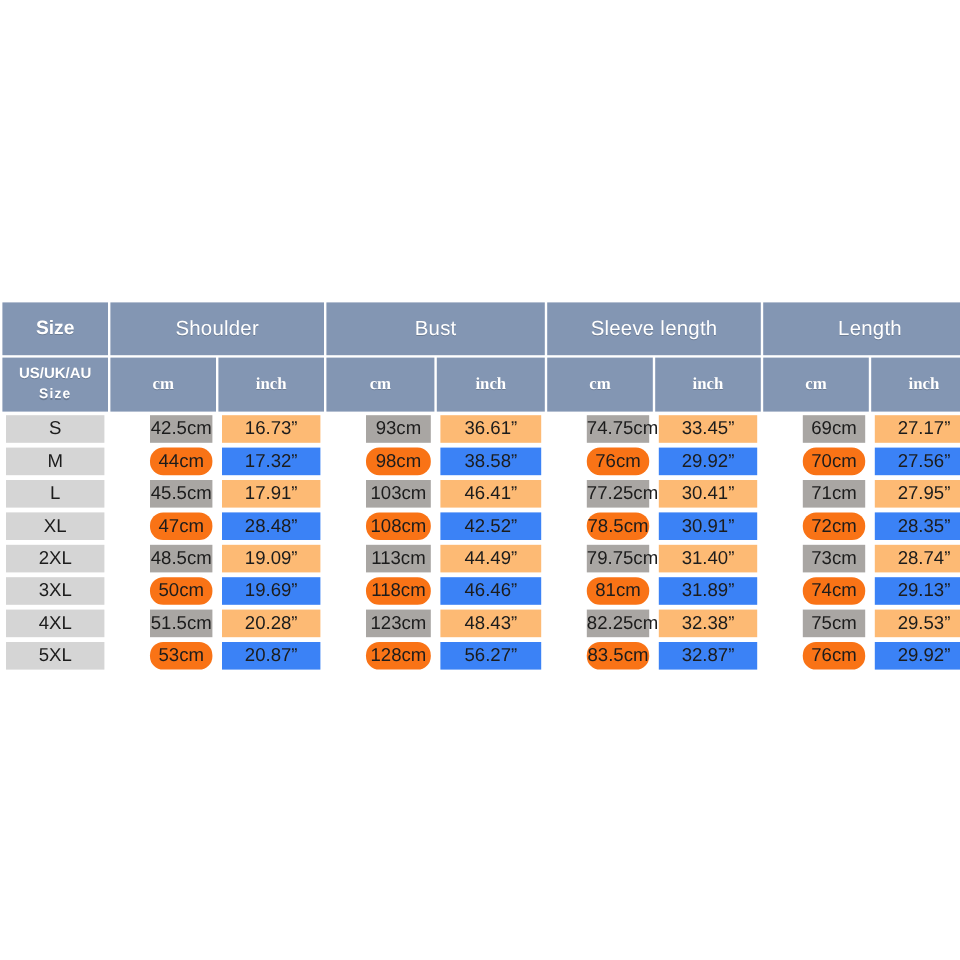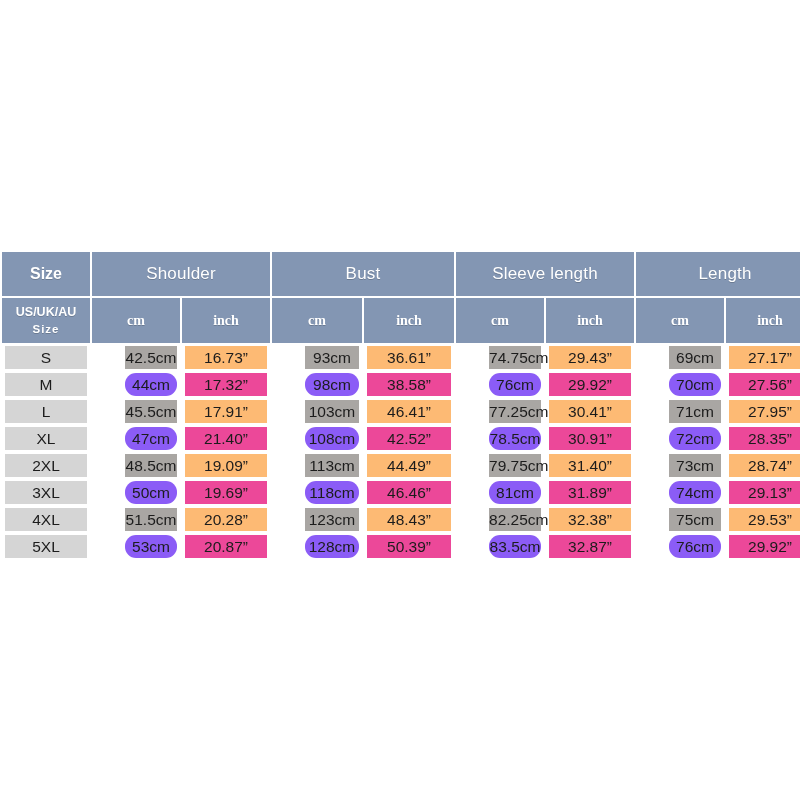--- a/index.html
+++ b/index.html
@@ -94,25 +94,25 @@
     height: 23px;
     line-height: 23px;
     text-align: center;
   }
 
   
   td.col-size .chip { background: #d5d5d5; }
 
   
   td.col-cm .chip { background: #a9a6a3; margin-left: 33px; }
-  tr.row-odd td.col-cm .chip { background: #8b5cf6; border-radius: 11px; }
+  tr.row-odd td.col-cm .chip { background: #f97316; border-radius: 11px; }
 
   
   td.col-inch .chip { background: #fdba74; }
-  tr.row-odd td.col-inch .chip { background: #ec4899; }
+  tr.row-odd td.col-inch .chip { background: #3b82f6; }
 
   
   tr.row-even td { background: #eeeeee; }
   tr.row-odd  td { background: #f7f7f7; }
 
   .num { font-weight: 400; }
 </style>
 </head>
 <body>
 
@@ -170,21 +170,21 @@
         <td class="col-cm">
             <span class="chip num">93cm</span>
           </td>
         <td class="col-inch">
             <span class="chip num">36.61”</span>
           </td>
         <td class="col-cm">
             <span class="chip num">74.75cm</span>
           </td>
         <td class="col-inch">
-            <span class="chip num">29.43”</span>
+            <span class="chip num">33.45”</span>
           </td>
         <td class="col-cm">
             <span class="chip num">69cm</span>
           </td>
         <td class="col-inch">
             <span class="chip num">27.17”</span>
           </td>
       </tr>
 
       <tr class="row-odd">
@@ -248,21 +248,21 @@
       </tr>
 
       <tr class="row-odd">
         <td class="col-size">
             <span class="chip">XL</span>
           </td>
         <td class="col-cm">
             <span class="chip num">47cm</span>
           </td>
         <td class="col-inch">
-            <span class="chip num">21.40”</span>
+            <span class="chip num">28.48”</span>
           </td>
         <td class="col-cm">
             <span class="chip num">108cm</span>
           </td>
         <td class="col-inch">
             <span class="chip num">42.52”</span>
           </td>
         <td class="col-cm">
             <span class="chip num">78.5cm</span>
           </td>
@@ -374,21 +374,21 @@
         <td class="col-cm">
             <span class="chip num">53cm</span>
           </td>
         <td class="col-inch">
             <span class="chip num">20.87”</span>
           </td>
         <td class="col-cm">
             <span class="chip num">128cm</span>
           </td>
         <td class="col-inch">
-            <span class="chip num">50.39”</span>
+            <span class="chip num">56.27”</span>
           </td>
         <td class="col-cm">
             <span class="chip num">83.5cm</span>
           </td>
         <td class="col-inch">
             <span class="chip num">32.87”</span>
           </td>
         <td class="col-cm">
             <span class="chip num">76cm</span>
           </td>

